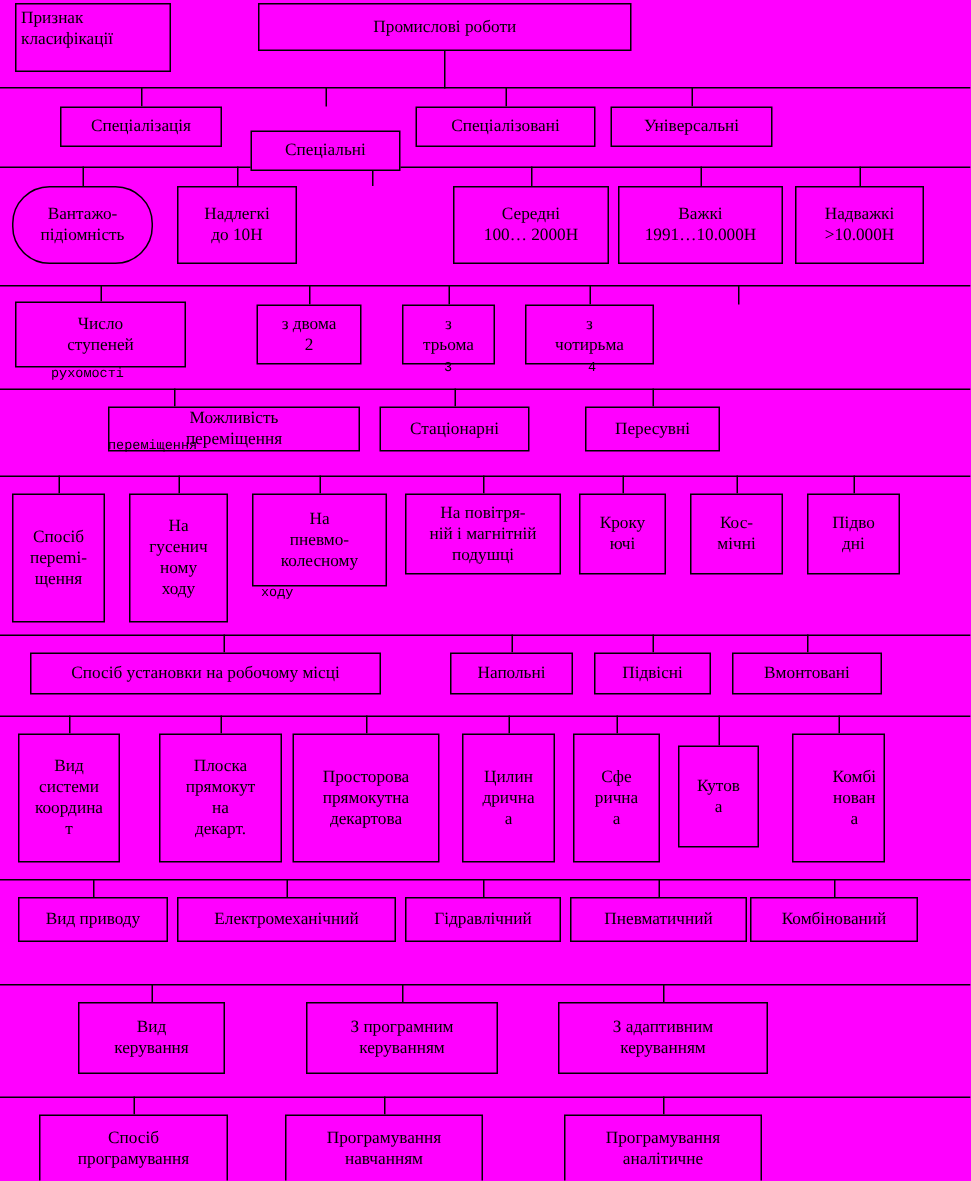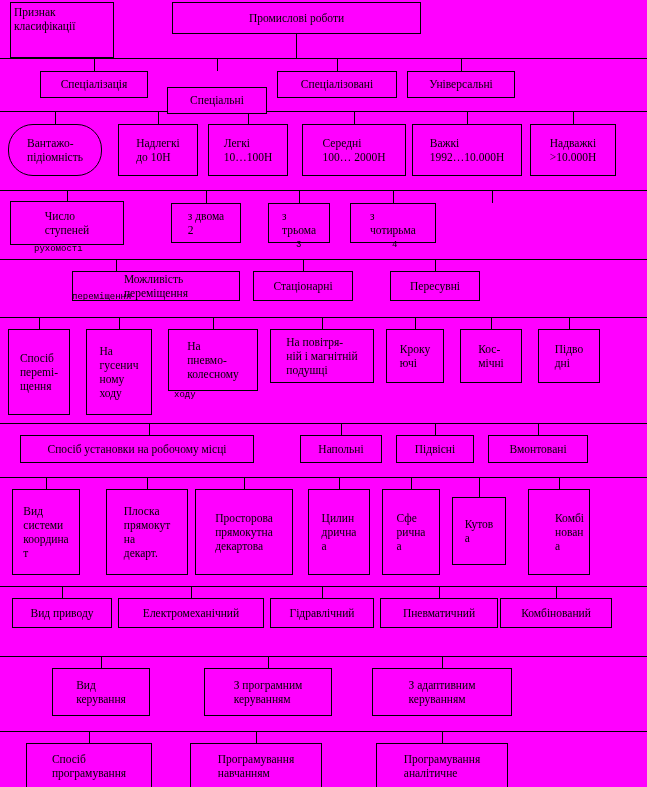--- a/index.html
+++ b/index.html
@@ -26,20 +26,21 @@
     box-sizing: border-box;
     background: #FF00FF;
     border: 1px solid #000000;
     font-family: "Liberation Serif", serif;
     font-size: 11.5px;
     line-height: 1.22;
     color: #000000;
     display: flex;
     align-items: center;
     justify-content: center;
+    text-align: center;
     padding: 2px 3px;
     white-space: pre-line;
   }
   .node.topleft {
     align-items: flex-start;
     justify-content: flex-start;
     text-align: left;
   }
   .line {
     position: absolute;
@@ -110,37 +111,35 @@
     <div class="line v" style="left: 439px; top: 586px; height: 12px;"></div>
     <div class="line v" style="left: 556px; top: 586px; height: 12px;"></div>
     <div class="line h" style="left: 0px; top: 656px; width: 647px;"></div>
     <div class="line v" style="left: 101px; top: 656px; height: 12px;"></div>
     <div class="line v" style="left: 268px; top: 656px; height: 12px;"></div>
     <div class="line v" style="left: 442px; top: 656px; height: 12px;"></div>
     <div class="line h" style="left: 0px; top: 731px; width: 647px;"></div>
     <div class="line v" style="left: 89px; top: 731px; height: 12px;"></div>
     <div class="line v" style="left: 256px; top: 731px; height: 12px;"></div>
     <div class="line v" style="left: 442px; top: 731px; height: 12px;"></div>
-    <div class="node topleft" style="left: 10px; top: 2px; width: 104px; height: 56px;">Признак
+    <div class="node topleft" style="left: 10px; top: 2px; width: 104px; height: 46px;">Признак
 класифікації</div>
     <div class="node" style="left: 172px; top: 2px; width: 249px; height: 32px;">Промислові  роботи</div>
     <div class="node" style="left: 40px; top: 71px; width: 108px; height: 27px;">Спеціалізація</div>
     <div class="node" style="left: 167px; top: 71px; width: 100px; height: 27px; margin-top: 16px;">Спеціальні</div>
     <div class="node" style="left: 277px; top: 71px; width: 120px; height: 27px;">Спеціалізовані</div>
     <div class="node" style="left: 407px; top: 71px; width: 108px; height: 27px;">Універсальні</div>
     <div class="node" style="left: 8px; top: 124px; width: 94px; height: 52px; border-radius: 25px;">Вантажо-
 підіомність</div>
     <div class="node" style="left: 118px; top: 124px; width: 80px; height: 52px;">Надлегкі
 до 10Н</div>
-    <div class="node" style="left: 208px; top: 124px; width: 80px; height: 52px;">Легкі
-10…100Н</div>
     <div class="node" style="left: 302px; top: 124px; width: 104px; height: 52px;">Середні
 100… 2000Н</div>
     <div class="node" style="left: 412px; top: 124px; width: 110px; height: 52px;">Важкі
-1992…10.000Н</div>
+1991…10.000Н</div>
     <div class="node" style="left: 530px; top: 124px; width: 86px; height: 52px;">Надважкі
 &gt;10.000Н</div>
     <div class="node" style="left: 10px; top: 201px; width: 114px; height: 44px;">Число
 ступеней</div>
     <div class="node" style="left: 171px; top: 203px; width: 70px; height: 40px;">з двома
 2</div>
     <div class="node" style="left: 268px; top: 203px; width: 62px; height: 40px;">з
 трьома</div>
     <div class="node" style="left: 350px; top: 203px; width: 86px; height: 40px;">з
 чотирьма</div>

